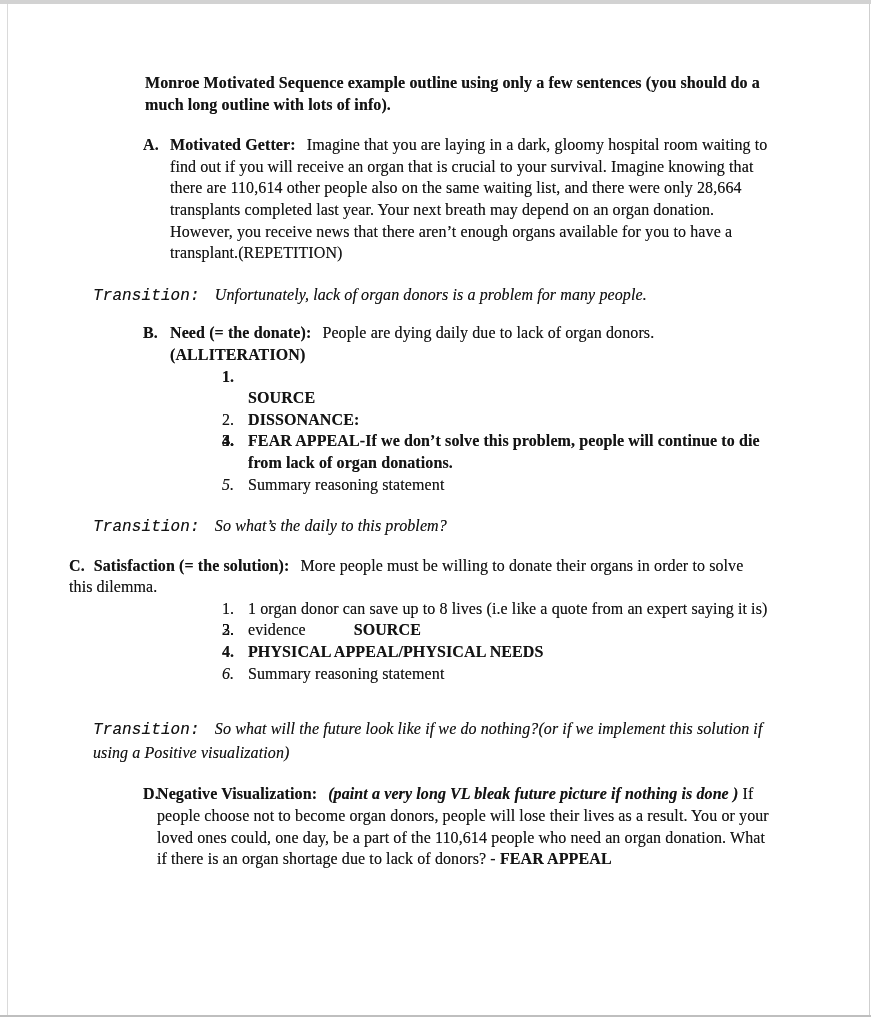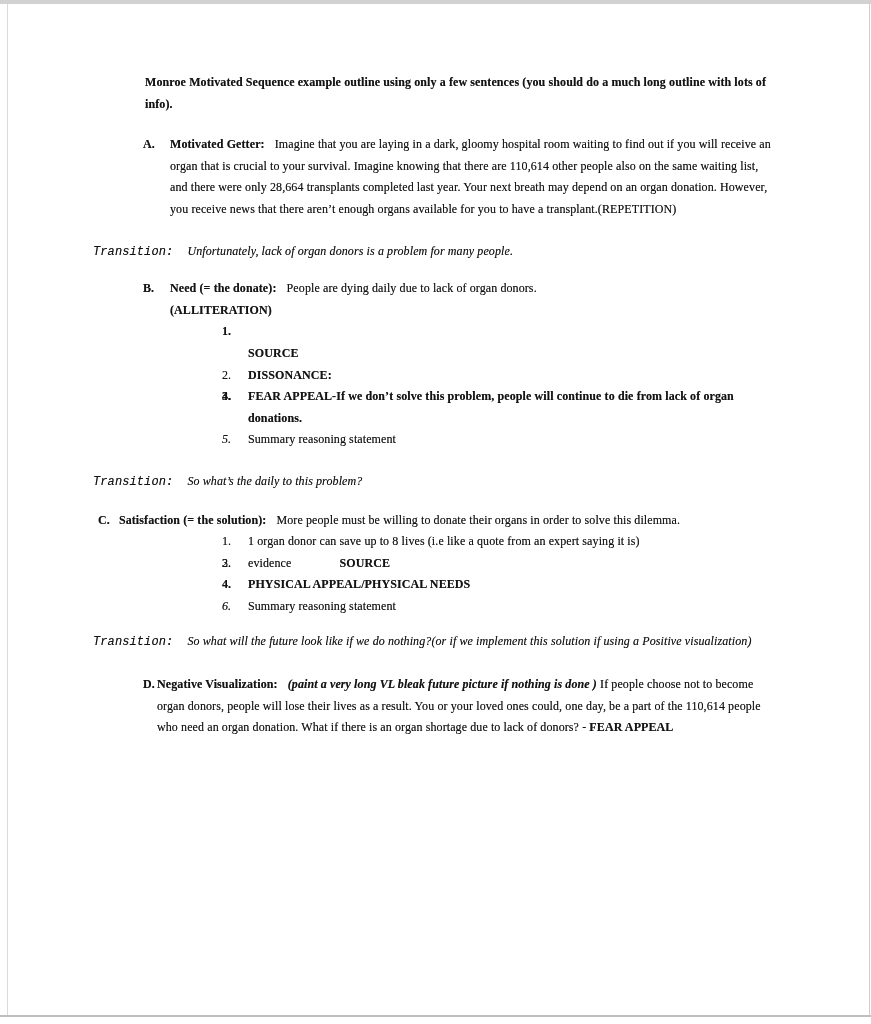--- a/index.html
+++ b/index.html
@@ -13,56 +13,56 @@
   }
   
   .edge-top    { position:absolute; top:0; left:0; right:0; height:4px; background:#d2d2d2; }
   .edge-bottom { position:absolute; bottom:7px; left:0; right:0; height:2px; background:#bfbfbf; }
   .edge-left   { position:absolute; top:4px; bottom:9px; left:7px; width:1px; background:#dadada; }
   .edge-right  { position:absolute; top:4px; bottom:9px; right:1px; width:1px; background:#cfcfcf; }
 
   .doc {
     position: absolute; inset: 0;
     padding-top: 72px;
-    font-size: 12px;
+    font-size: 16px;
     line-height: 21.6px;
     letter-spacing: 0.1px;
     text-shadow: 0 0 0.6px rgba(20,20,20,0.55); 
   }
   .b  { font-weight: bold; }
   .i  { font-style: italic; }
   .bi { font-weight: bold; font-style: italic; }
 
   .title {
     margin: 0 100px 0 145px;
     font-weight: bold;
   }
 
   .sec { position: relative; margin: 18px 100px 0 0; }
   .sec .mk { position: absolute; left: 143px; font-weight: bold; }
   .sec-a, .sec-b { padding-left: 170px; }
-  .sec-c { padding-left: 98px; }
+  .sec-c { padding-left: 69px; }
   .sec-c .mk-inline { font-weight: bold; margin-right: 9px; }
   .sec-d { padding-left: 157px; }
 
   .sec-a { margin-top: 19px; }
   .sec-b { margin-top: 15px; }
   .sec-c { margin-top: 16px; }
   .sec-d { margin-top: 20px; }
 
   .lead { margin-right: 7px; }
 
   .trans {
     font-style: italic;
     margin: 20px 70px 0 93px;
   }
   .trans .tlabel { margin-right: 11px; font-family: Liberation Mono, monospace; }
   .trans-1 { margin-top: 20px; }
   .trans-2 { margin-top: 20px; }
-  .trans-3 { margin-top: 14px; }
+  .trans-3 { margin-top: 34px; }
 
   ol.olist { list-style: none; margin: 0 100px 0 0; padding: 0; }
   ol.olist li { position: relative; padding-left: 248px; }
   ol.olist .mk { position: absolute; left: 222px; }
   .src-gap { margin-left: 48px; }
 </style>
 </head>
 <body>
 
 <div class="edge-top"></div>

